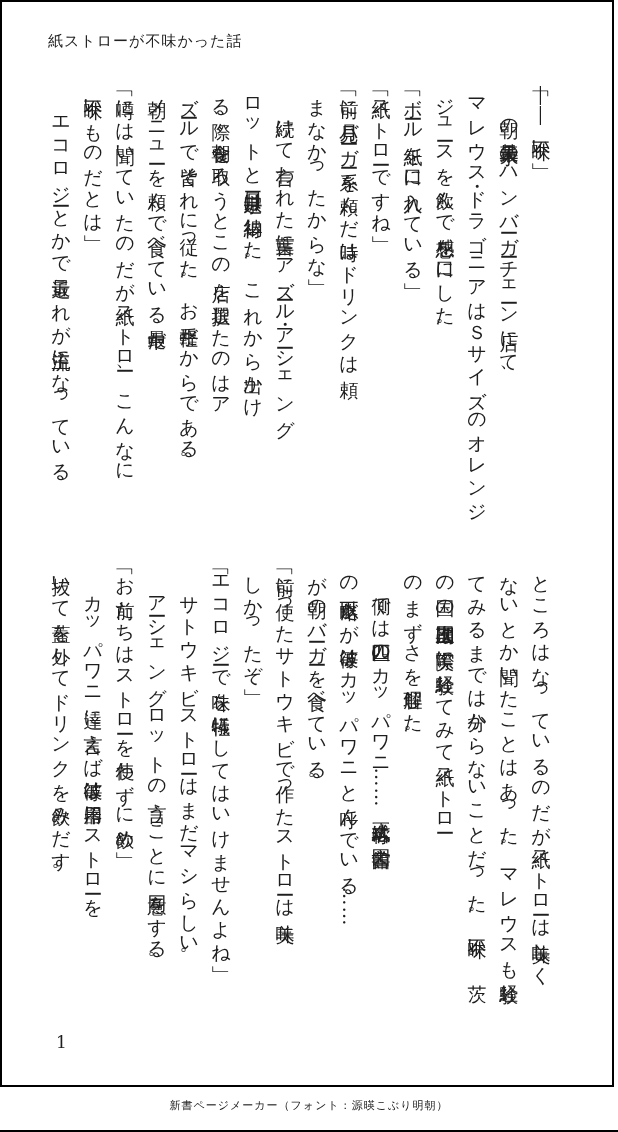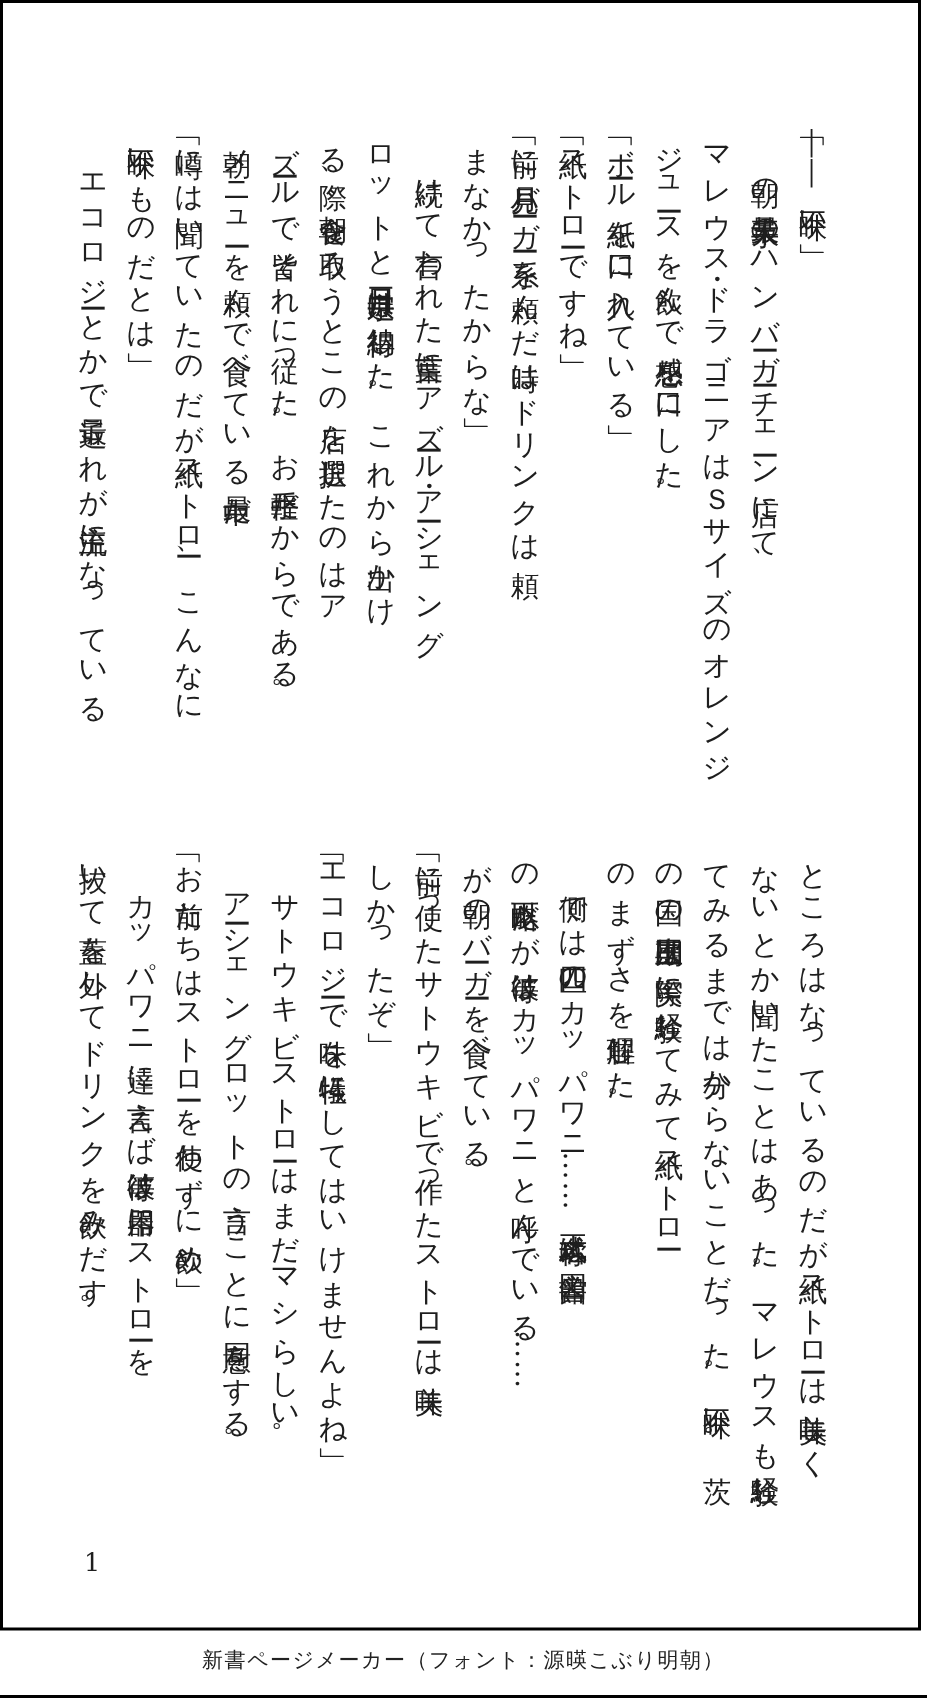--- a/index.html
+++ b/index.html
@@ -57,39 +57,40 @@
     top: 1030px;
     font-size: 17px;
     color: #1e1e1e;
   }
   .footer-credit {
     position: absolute;
     top: 1098px;
     left: 0;
     width: 618px;
     text-align: center;
-    font-size: 14px;
+    font-size: 11px;
     letter-spacing: 1px;
     color: #222222;
     white-space: nowrap;
   }
   .bottom-edge {
     position: absolute;
     bottom: 0;
     left: 0;
     width: 618px;
     height: 2px;
     background: #000000;
   }
 </style>
 </head>
 <body>
 
 <div class="book-page">
 
+  <div class="header-title">紙ストローが不味かった話</div>
 
   <div class="text-block upper">
     <p>「――不味い」</p>
     <p>　朝の某最大手のハンバーガーチェーン店にて、</p>
     <p>マレウス・ドラゴニアはＳサイズのオレンジ</p>
     <p>ジュースを飲んで感想を口にした。</p>
     <p>「ボール紙を口に入れている」</p>
     <p>「紙ストローですね」</p>
     <p>「前に月見バーガー系を頼んだ時はドリンクは頼</p>
     <p>まなかったからな」</p>

